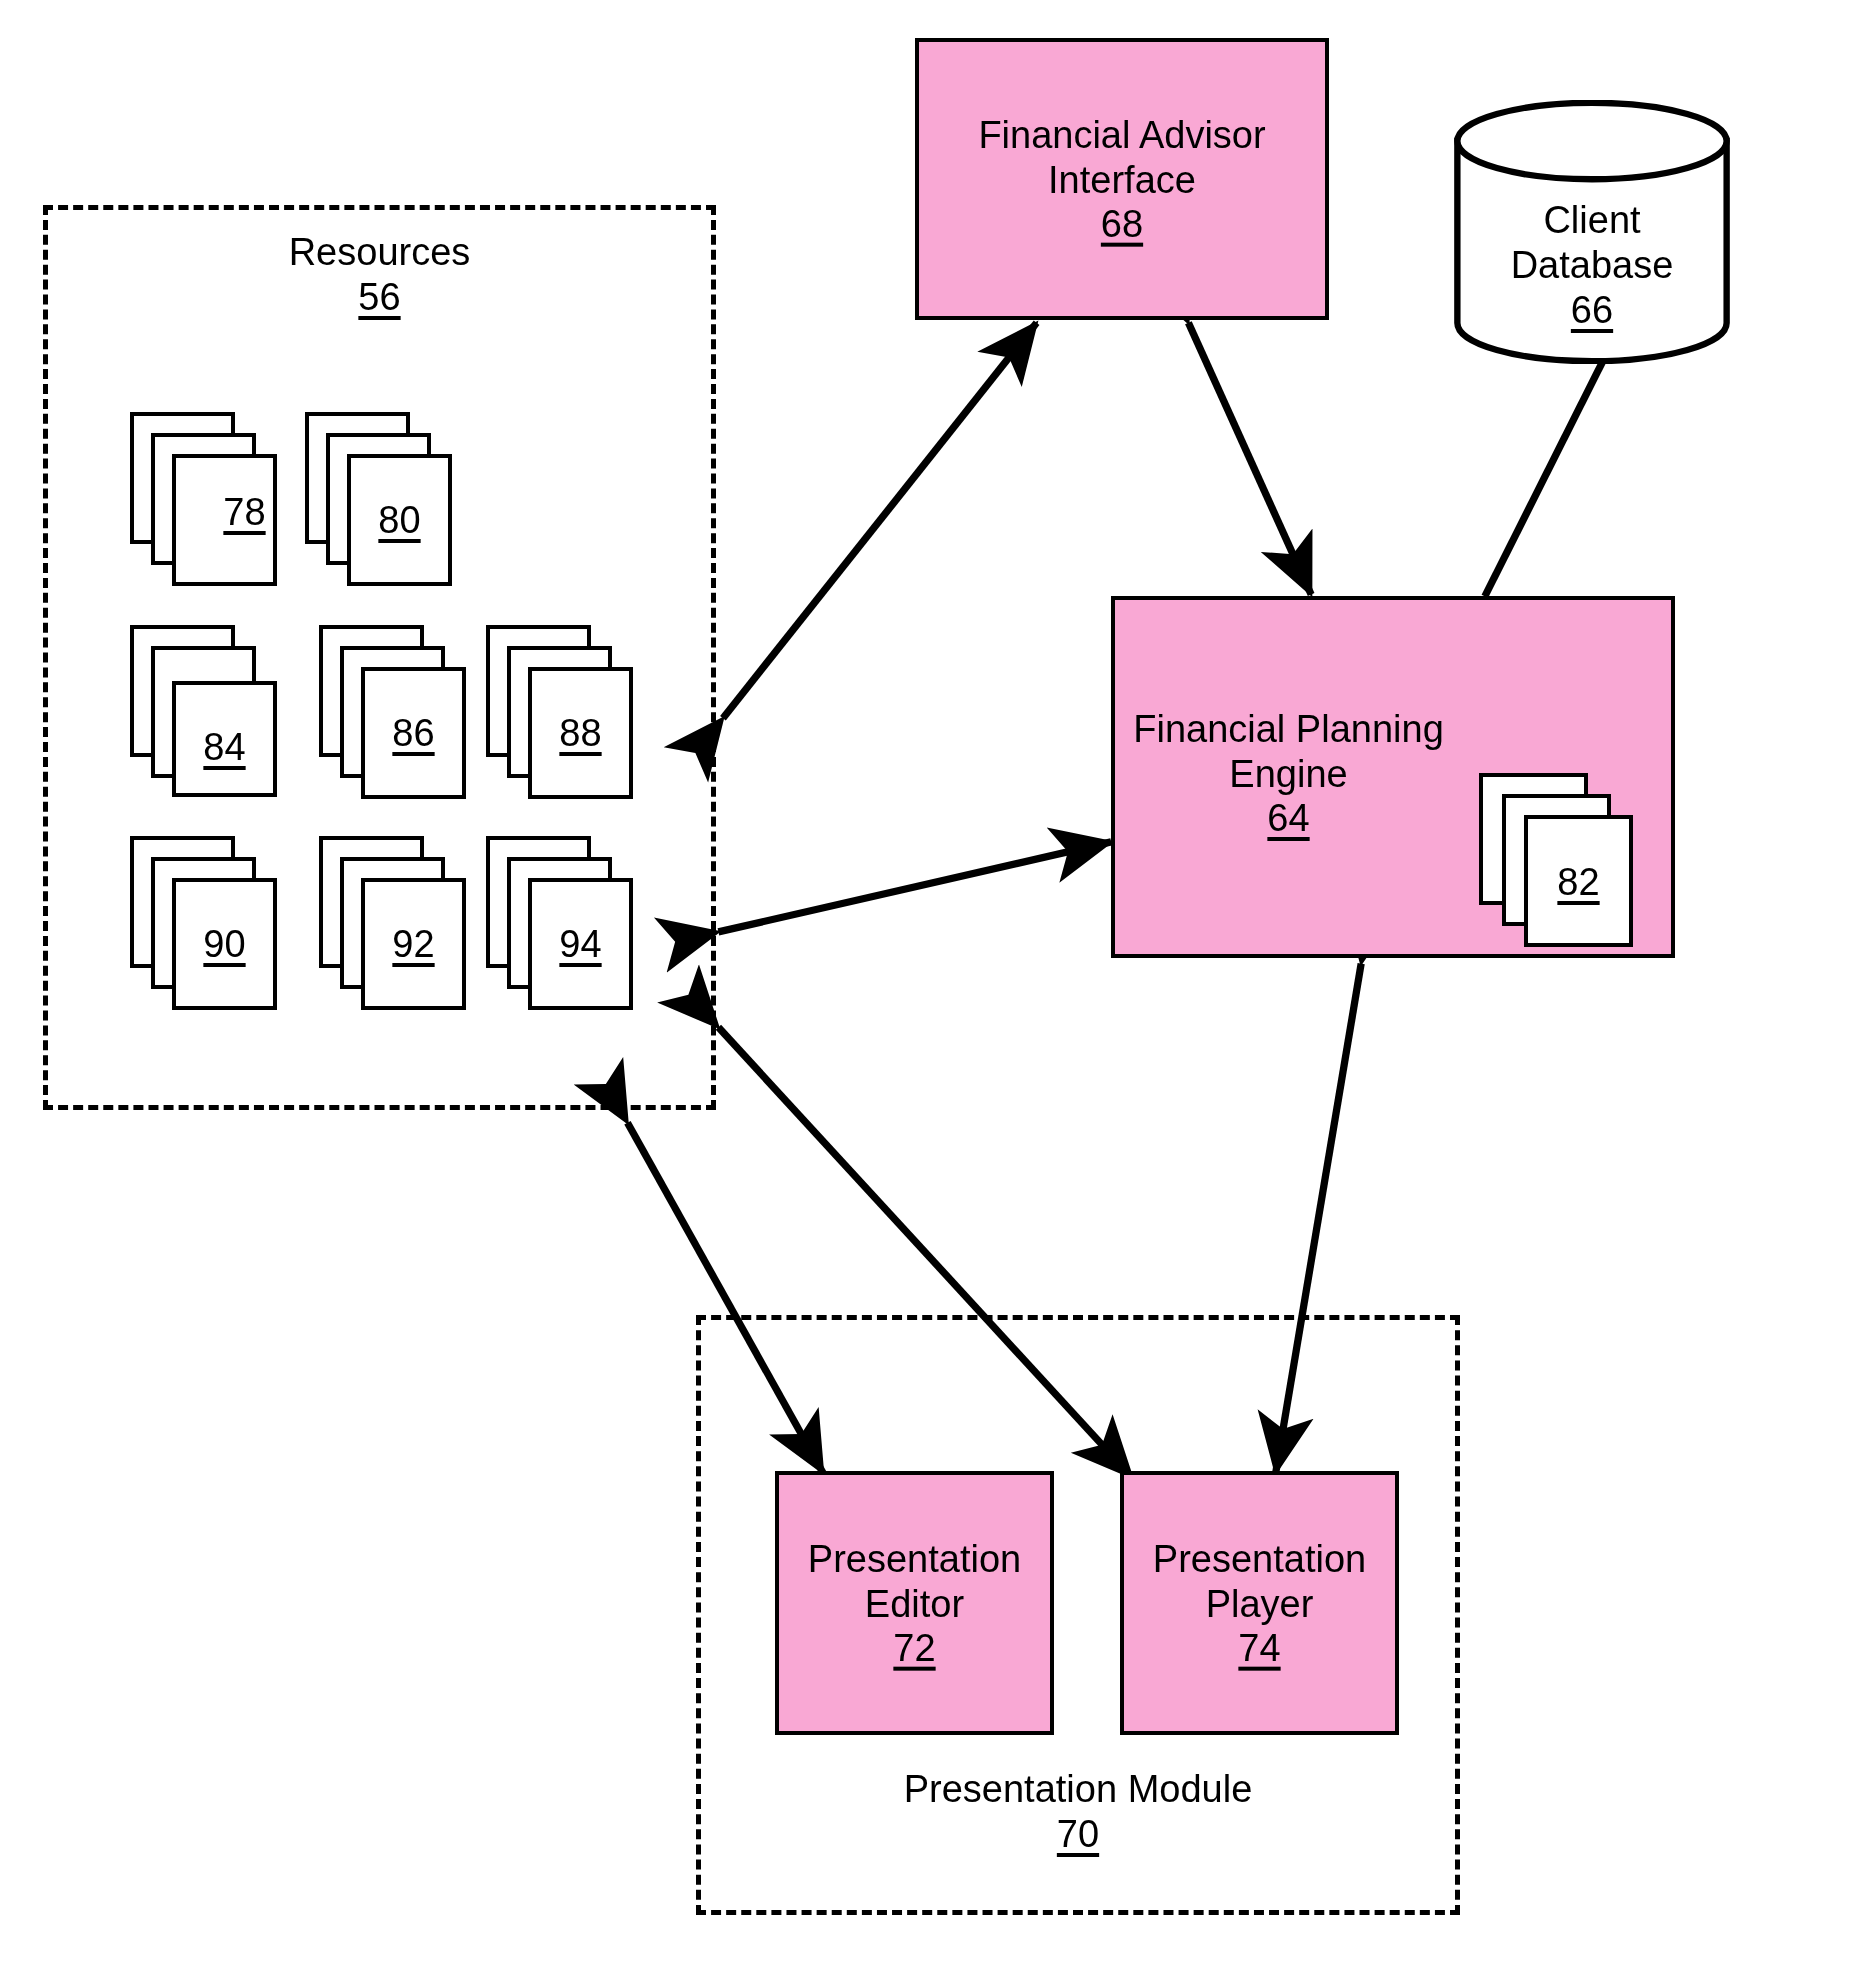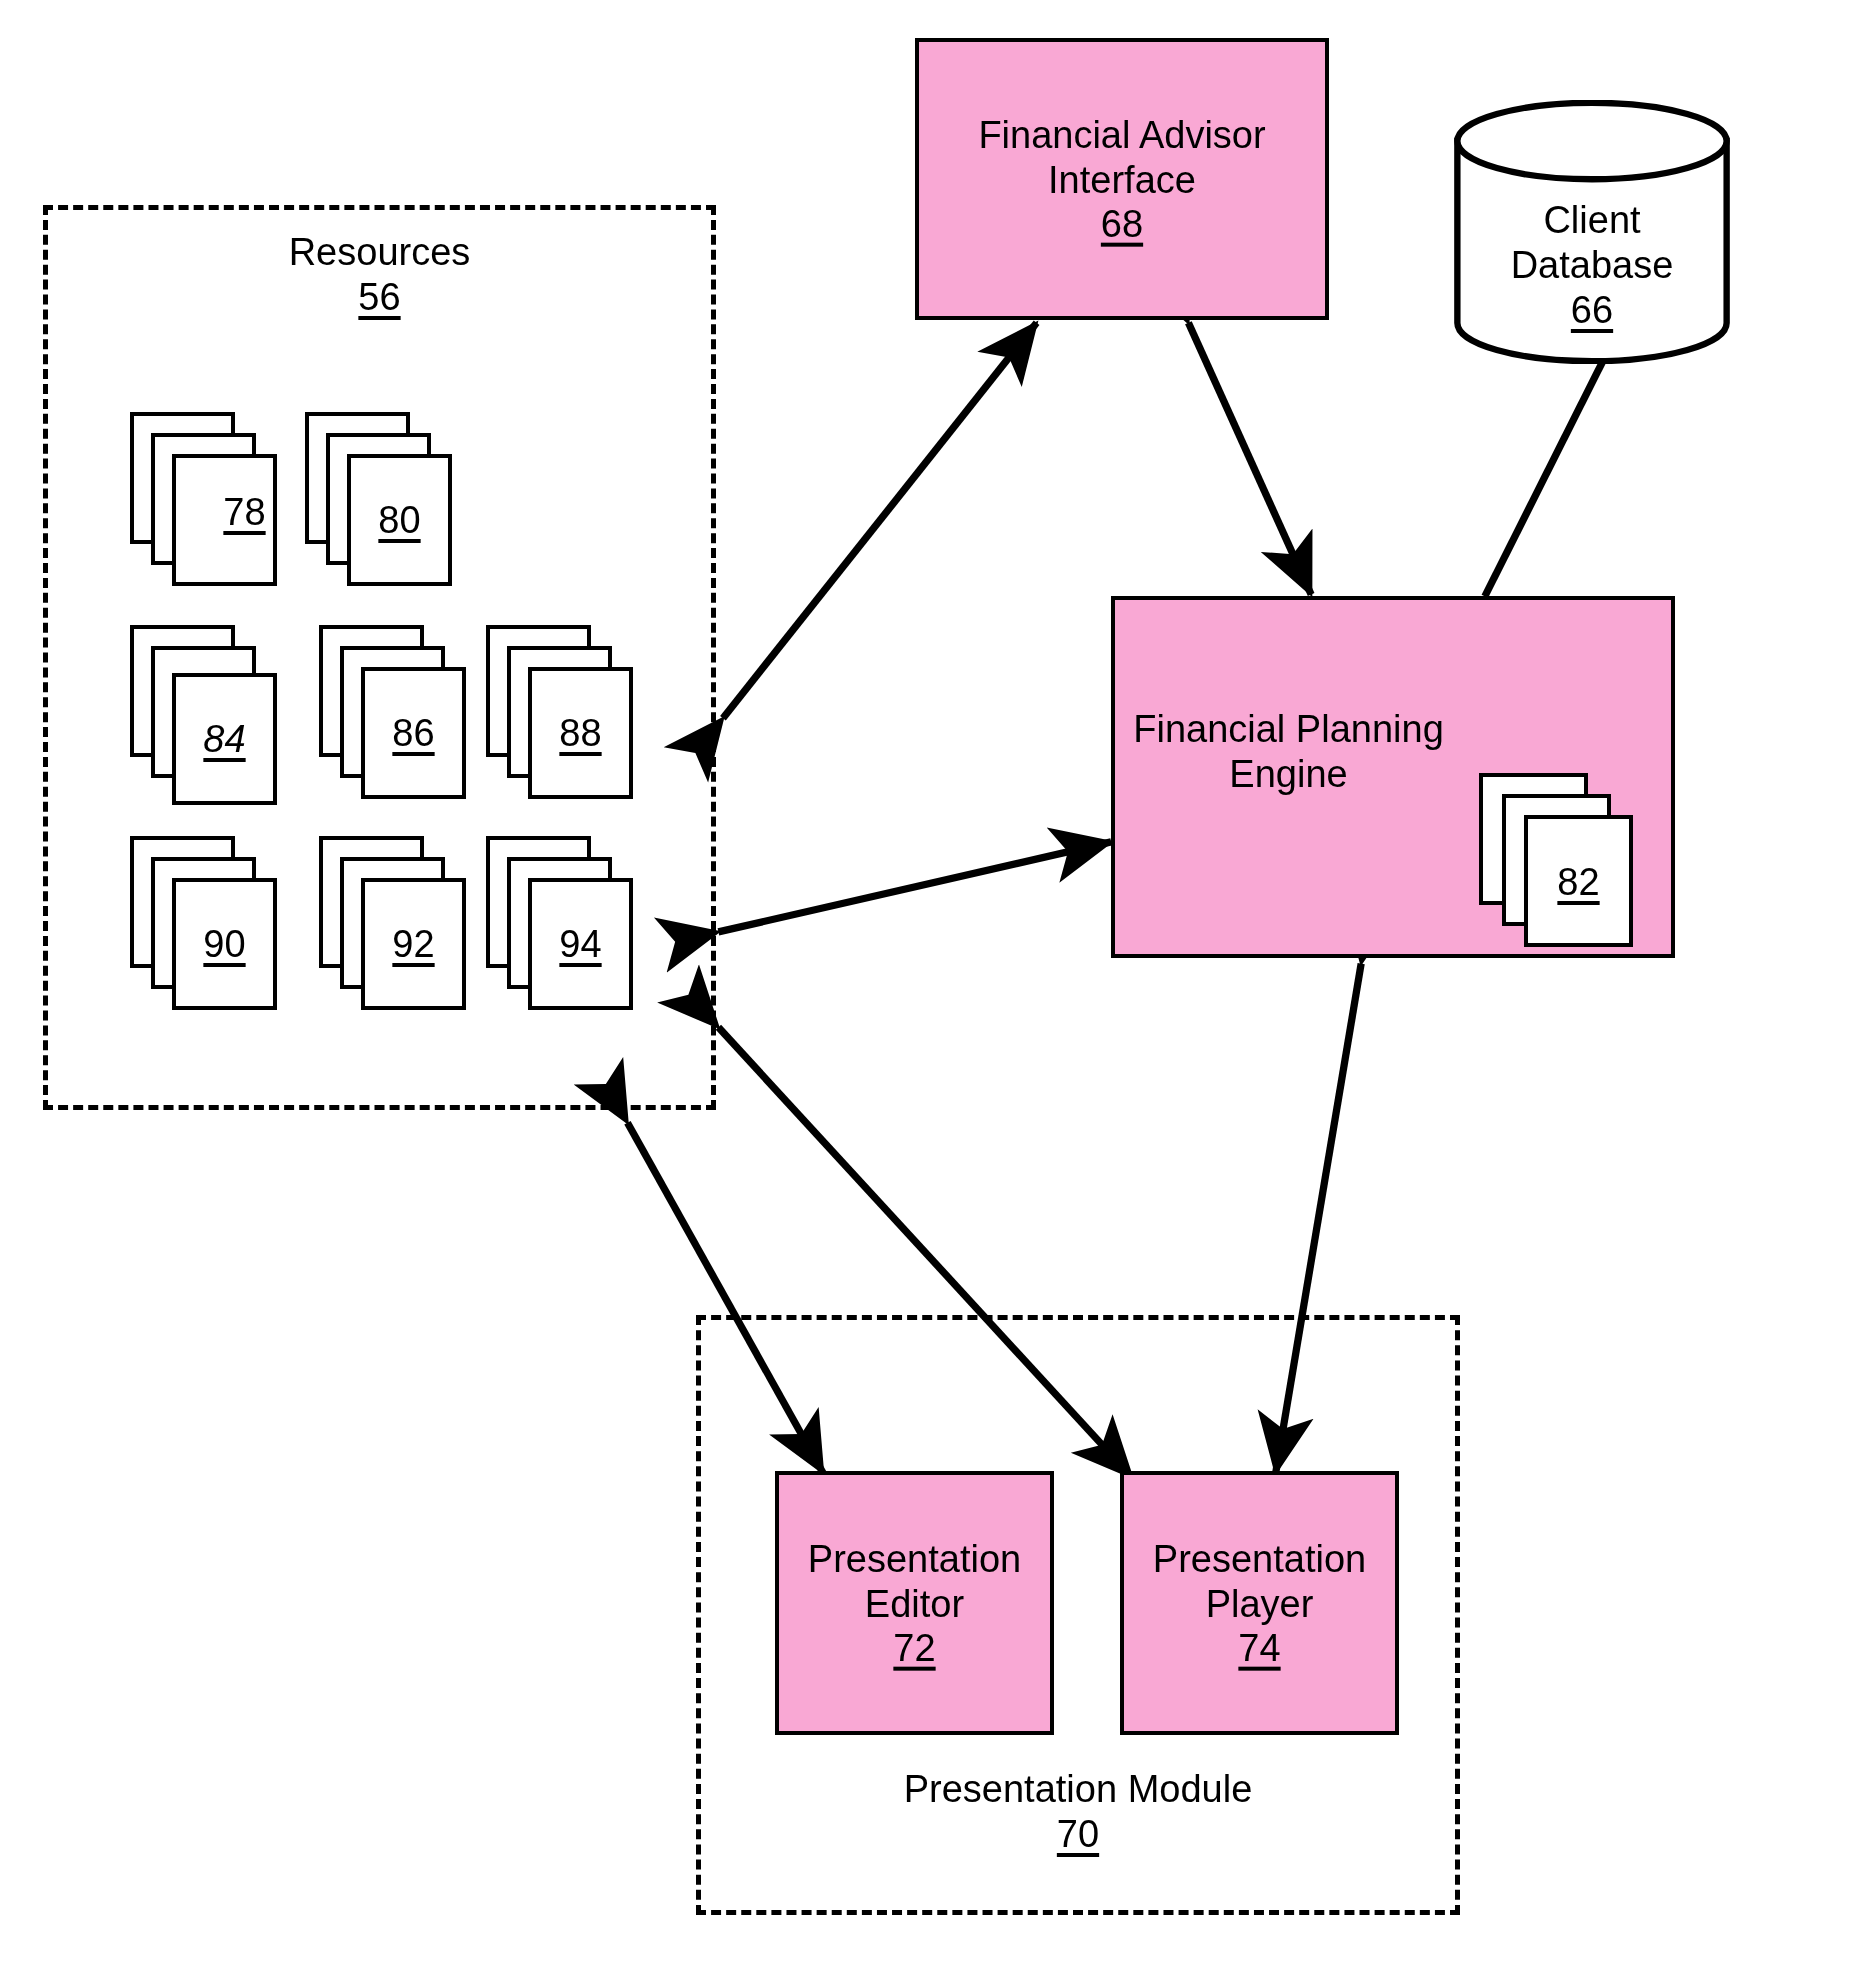--- a/index.html
+++ b/index.html
@@ -151,20 +151,21 @@
       <div class="label">Client
 Database</div>
       <span class="ref">66</span>
     </div>
   </div>
 
   <div class="node solidbox" style="left:1111px; top:596px; width:564px; height:362px;">
     <div class="boxtext" style="top:107px; right:209px; left:0;">
       <div class="label">Financial Planning
 Engine</div>
+      <span class="ref">64</span>
     </div>
 
     <div class="stack" style="left:364px; top:173px; width:155px; height:173px;">
       <div class="sheet" style="left:0px;  top:0px;  width:109px; height:132px;"></div>
       <div class="sheet" style="left:23px; top:21px; width:109px; height:132px;"></div>
       <div class="sheet" style="left:45px; top:42px; width:109px; height:132px;">
         <div class="sheet-num" style="top:42px;">82</div>
       </div>
     </div>
   </div>
@@ -188,21 +189,21 @@
     <div class="sheet" style="left:0px;  top:0px;  width:105px; height:132px;"></div>
     <div class="sheet" style="left:21px; top:21px; width:105px; height:132px;"></div>
     <div class="sheet" style="left:42px; top:42px; width:105px; height:132px;">
       <div class="sheet-num" style="top:41px;">80</div>
     </div>
   </div>
 
   <div class="stack" style="left:130px; top:625px; width:147px; height:175px;">
     <div class="sheet" style="left:0px;  top:0px;  width:105px; height:132px;"></div>
     <div class="sheet" style="left:21px; top:21px; width:105px; height:132px;"></div>
-    <div class="sheet" style="left:42px; top:48px; width:105px; height:132px;font-style:italic;">
+    <div class="sheet" style="left:42px; top:56px; width:105px; height:116px;">
       <div class="sheet-num" style="top:41px;">84</div>
     </div>
   </div>
 
   <div class="stack" style="left:319px; top:625px; width:147px; height:175px;">
     <div class="sheet" style="left:0px;  top:0px;  width:105px; height:132px;"></div>
     <div class="sheet" style="left:21px; top:21px; width:105px; height:132px;"></div>
     <div class="sheet" style="left:42px; top:42px; width:105px; height:132px;">
       <div class="sheet-num" style="top:41px;">86</div>
     </div>

